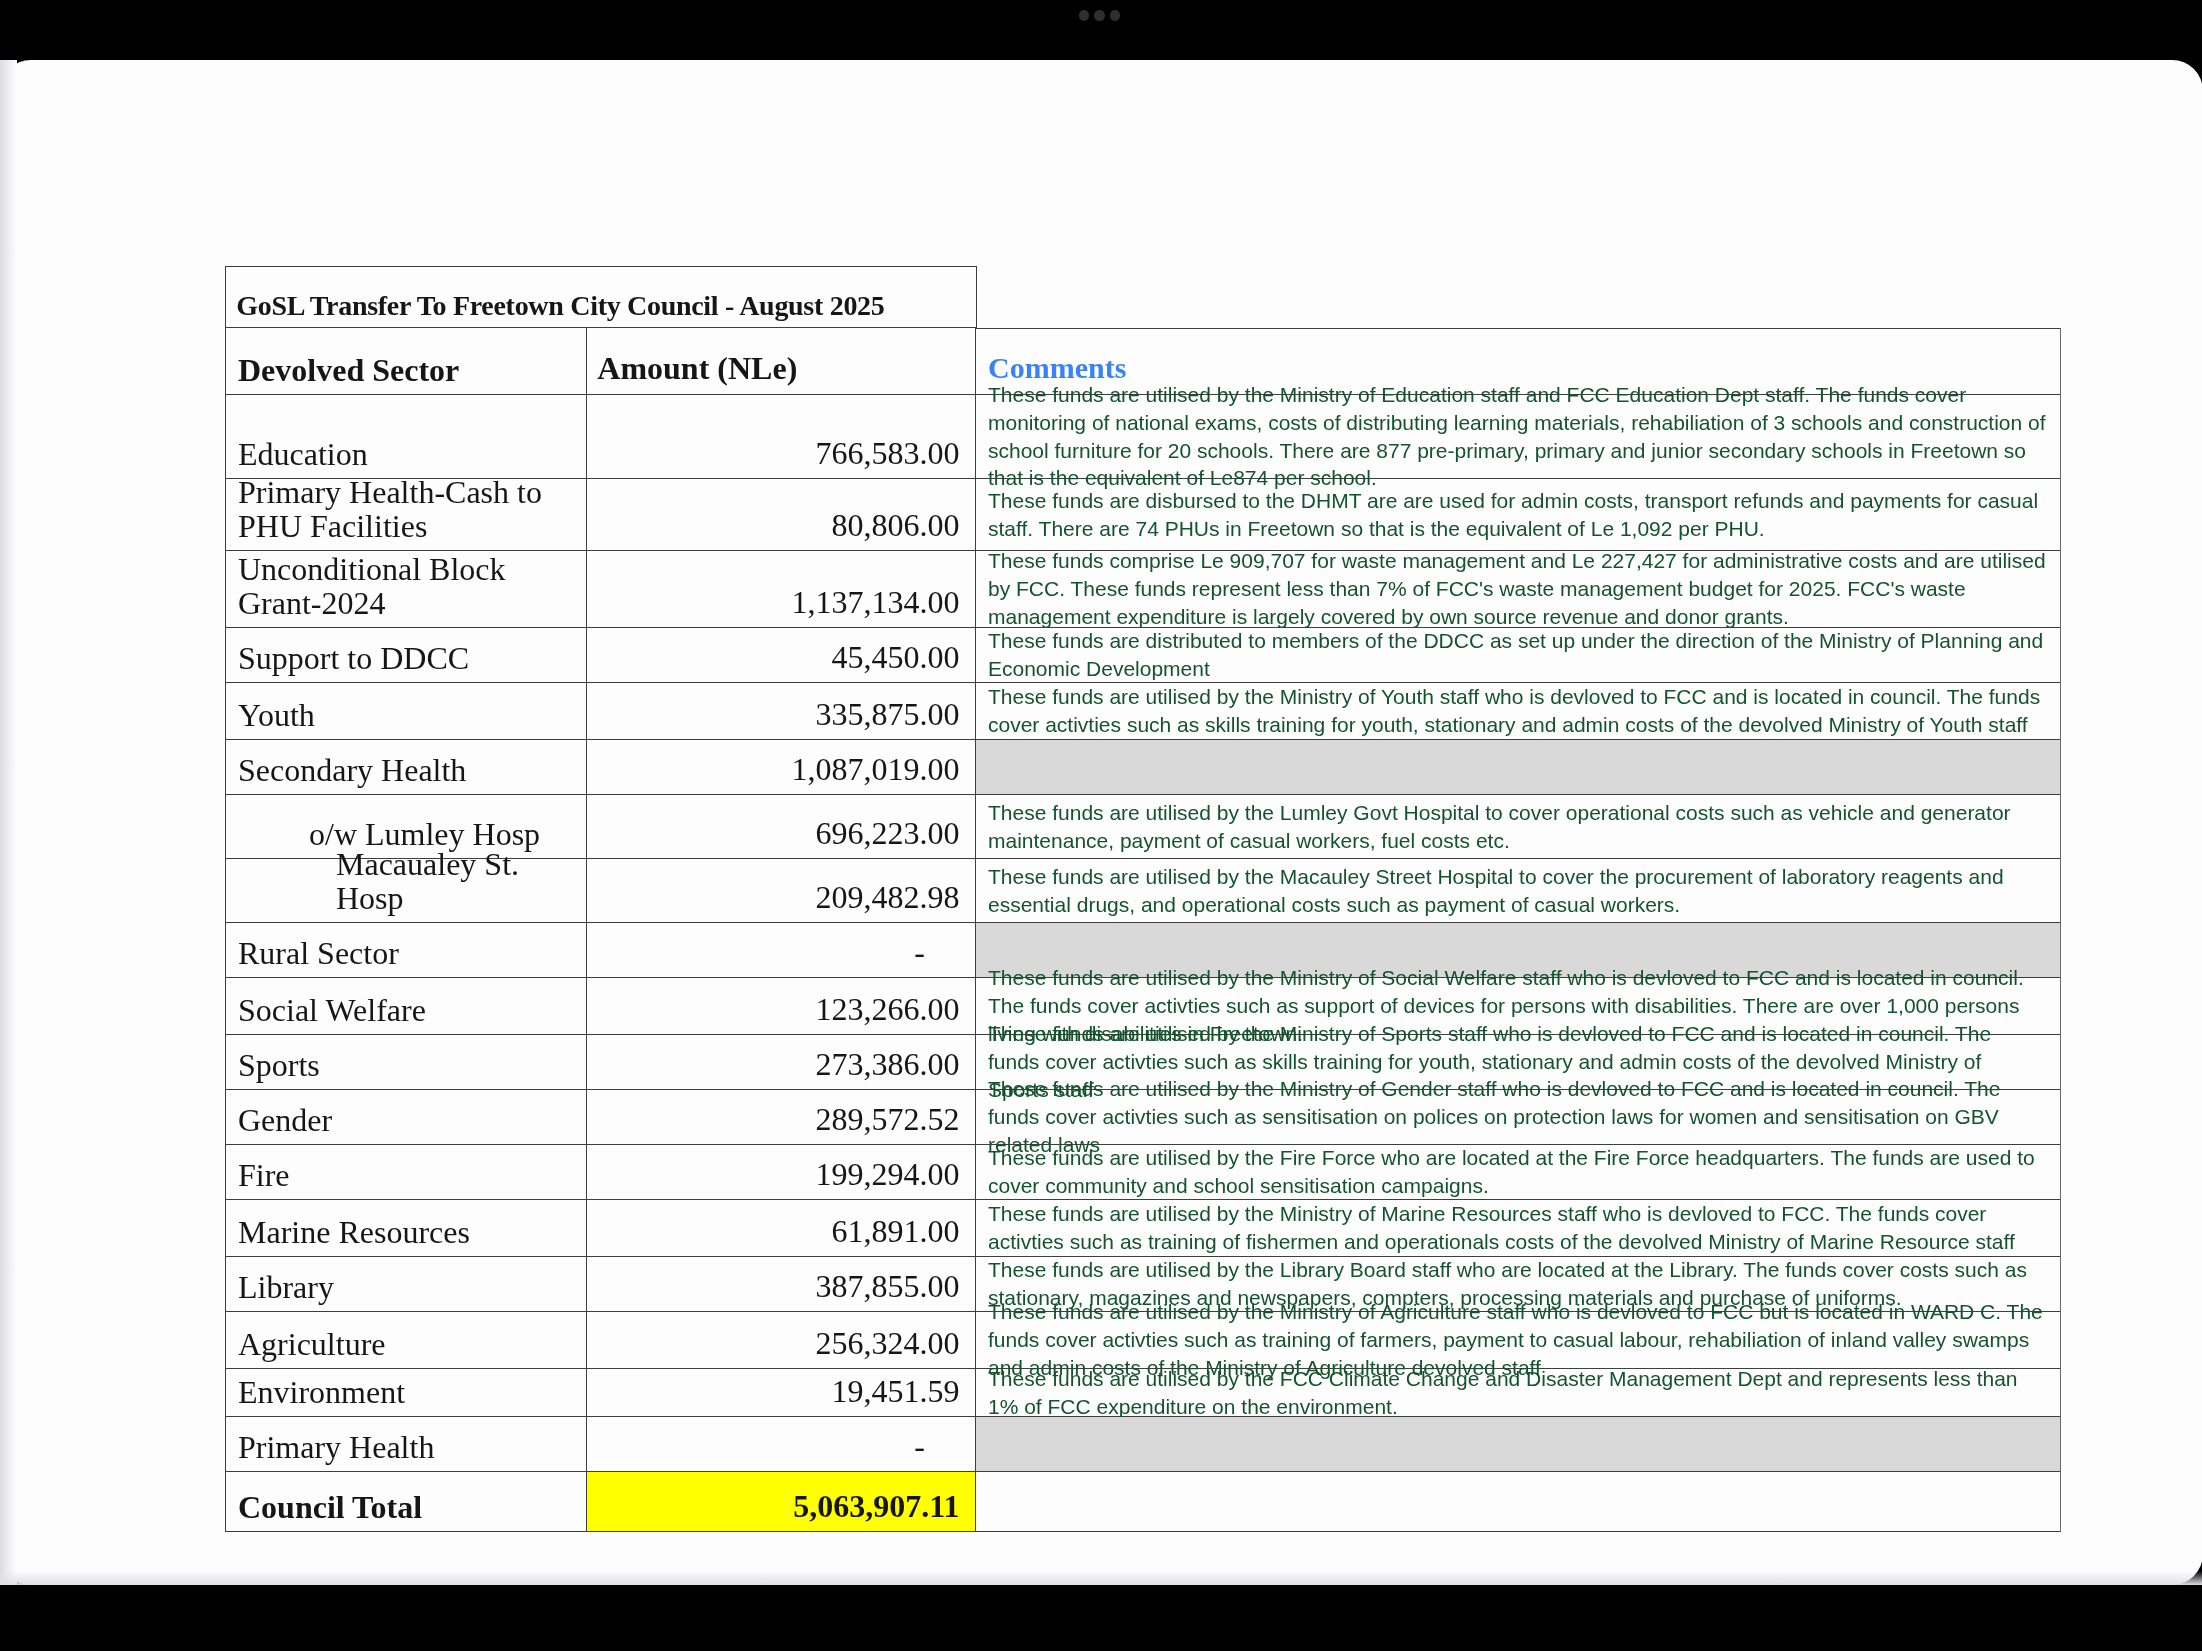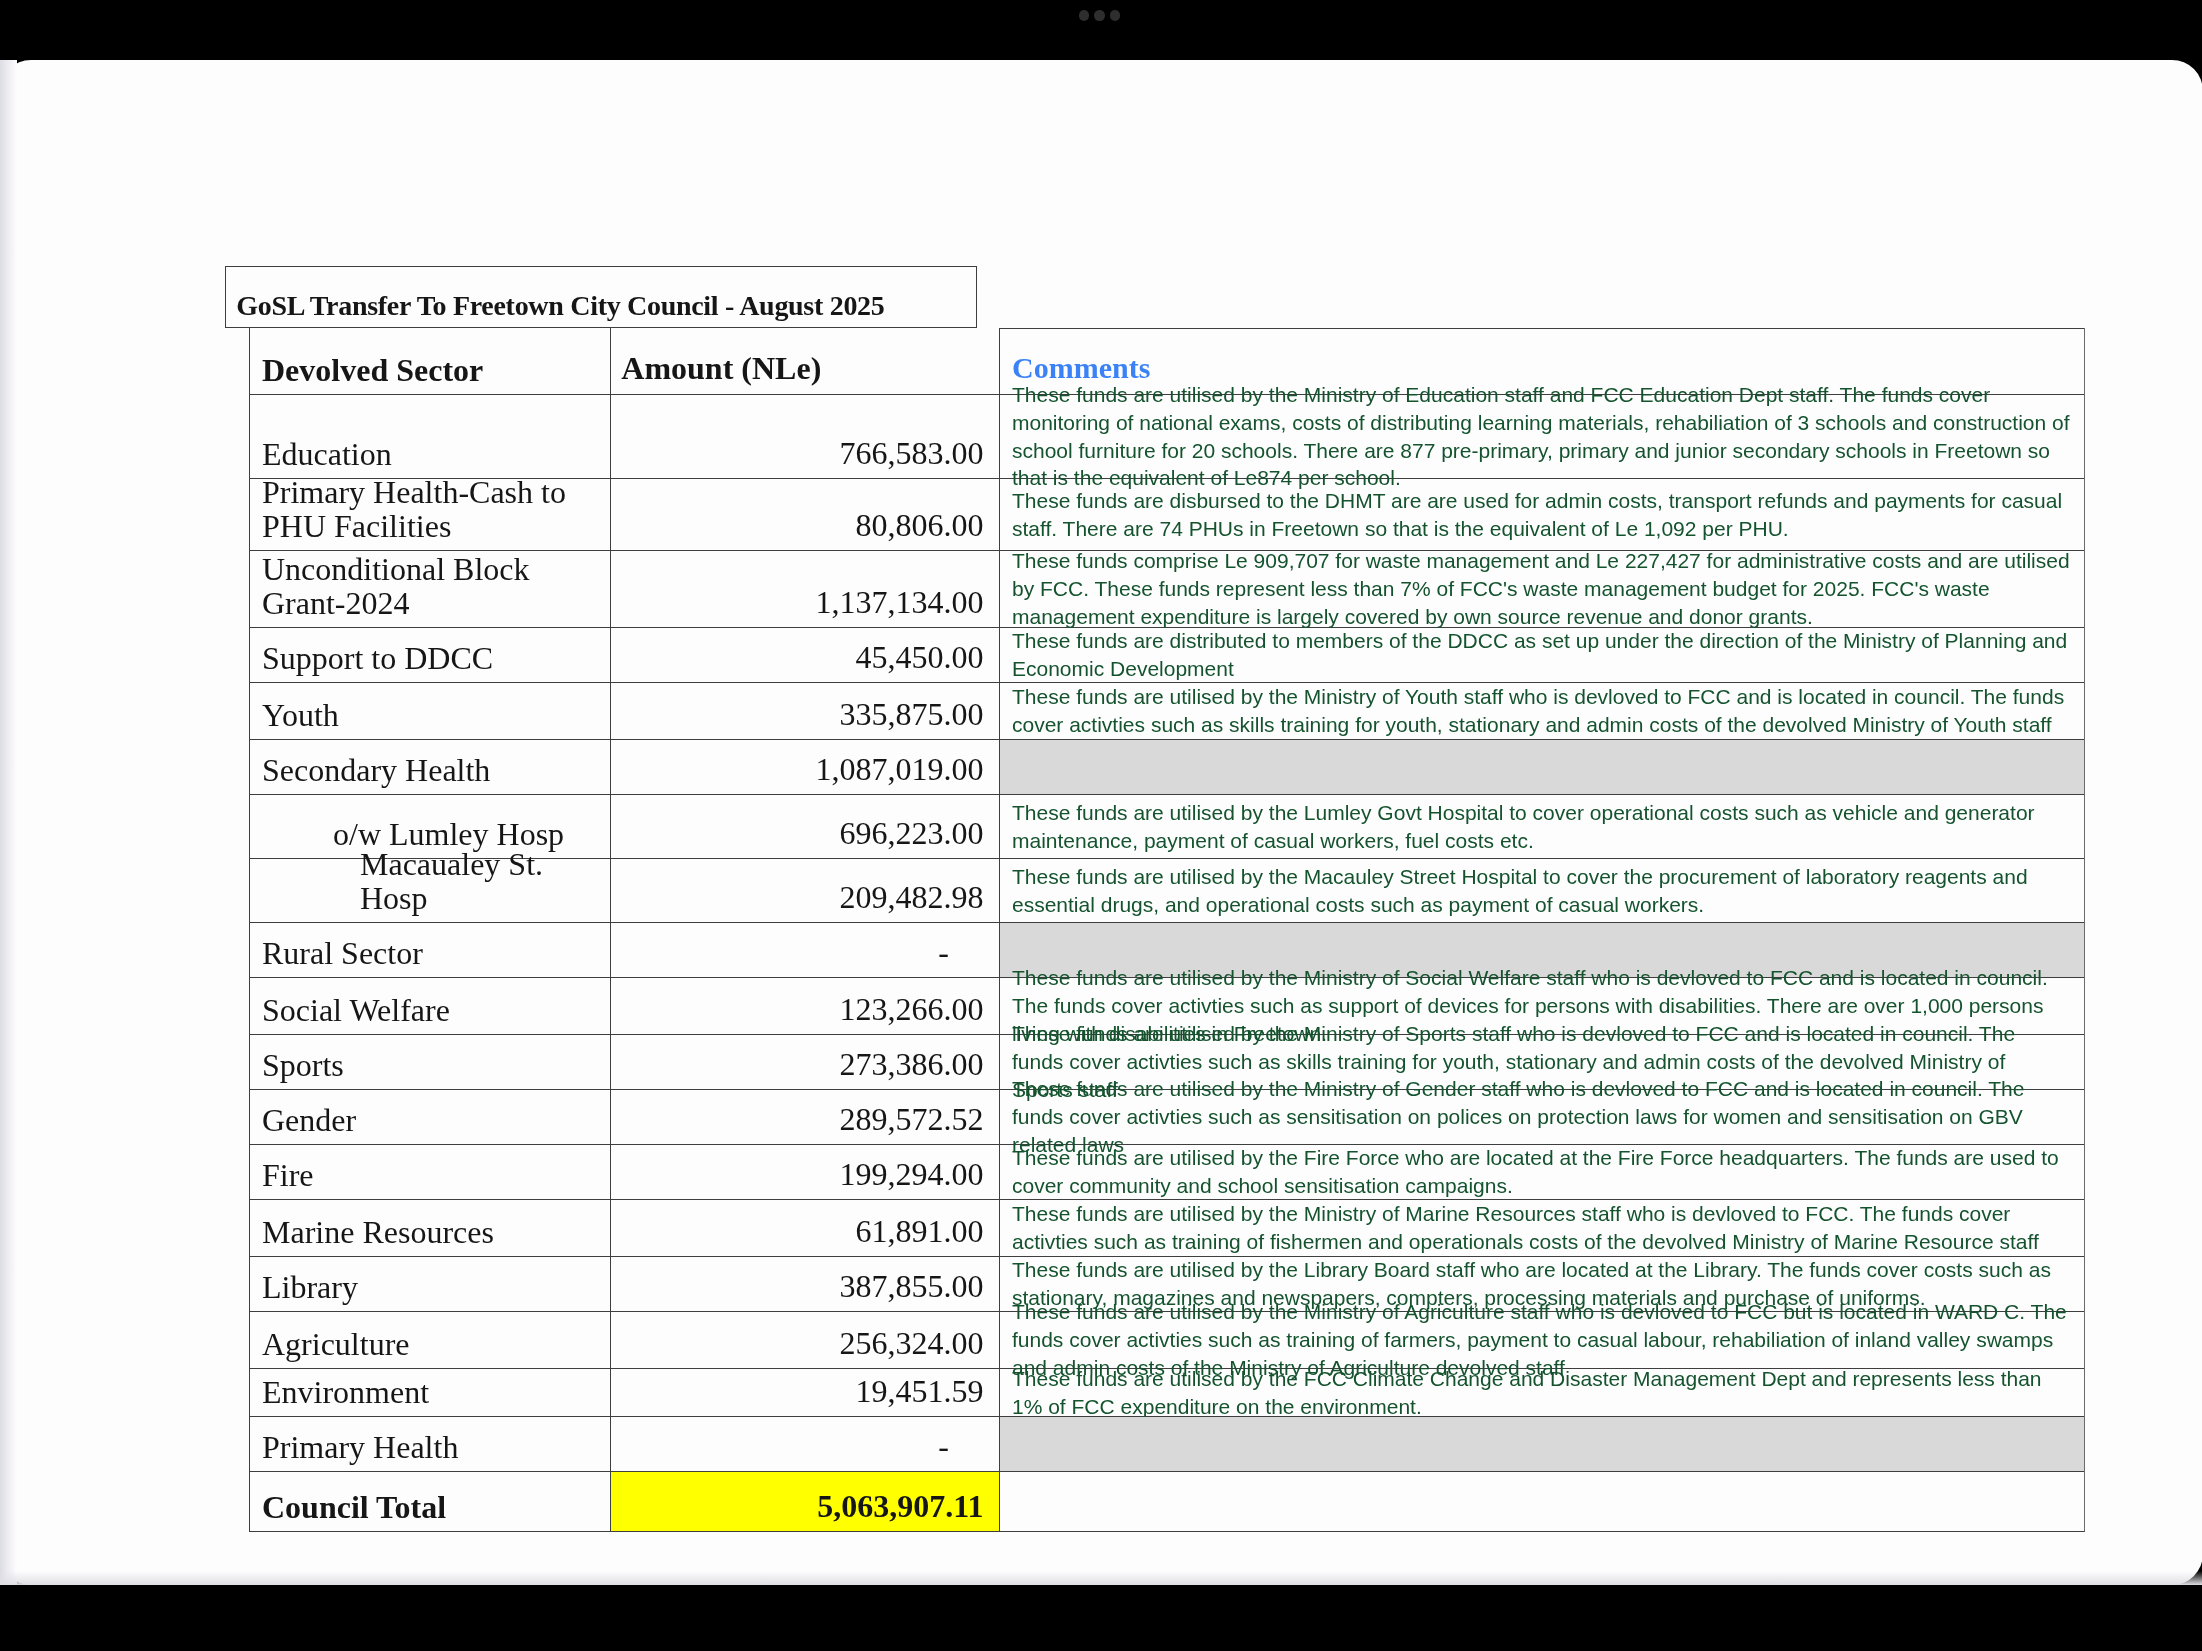--- a/index.html
+++ b/index.html
@@ -36,21 +36,20 @@
     position:absolute;left:0;top:0;width:752px;height:62px;
     border:1.7px solid #3e3e3e;box-sizing:border-box;
     display:flex;align-items:flex-end;
     padding:0 6.9px 5.2px 10.3px;
     font-weight:bold;font-size:28px;letter-spacing:-0.3px;white-space:nowrap;
   }
   .grid{
     position:absolute;left:0;top:62px;width:1836px;
     border-left:1.7px solid #3e3e3e;border-right:1.7px solid #6a6a6a;border-bottom:1.7px solid #3e3e3e;
     box-sizing:border-box;
-    margin-left:24px;
   }
   .trow{display:flex;width:100%;border-bottom:1.7px solid #3e3e3e;box-sizing:border-box;}
   .trow:last-child{border-bottom:none;}
   .cell{box-sizing:border-box;min-width:0;}
   .c1{width:361px;border-right:1.7px solid #3e3e3e;}
   .c2{width:389px;border-right:1.7px solid #3e3e3e;}
   .c3{flex:1;}
   .sector{
     font-size:32px;display:flex;align-items:flex-end;
     padding:0 6.9px 6px 12px;line-height:1.08;

